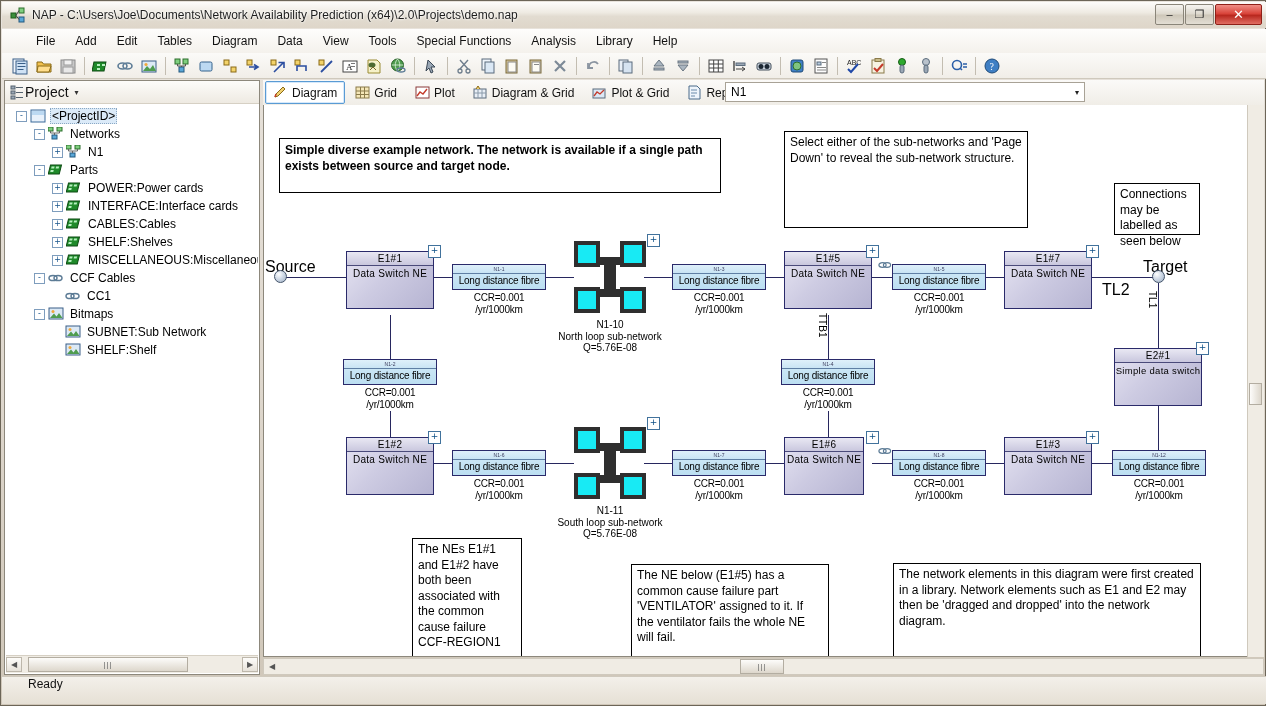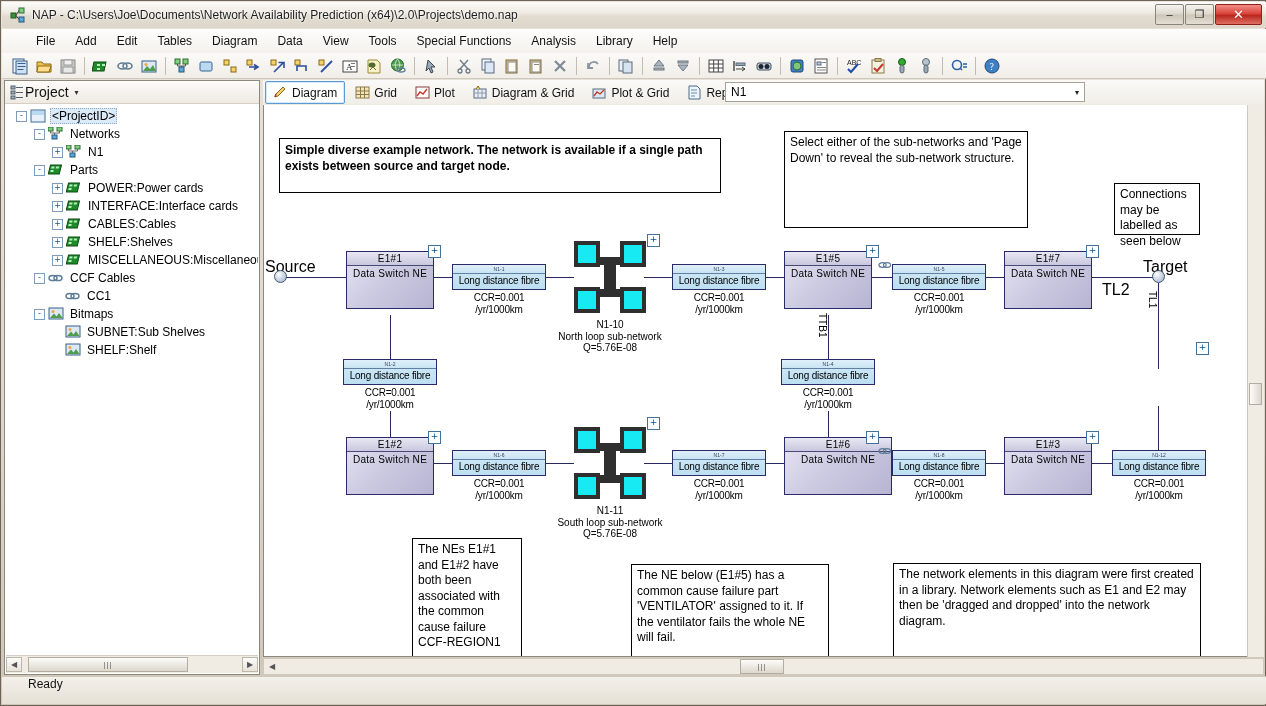--- a/index.html
+++ b/index.html
@@ -585,21 +585,21 @@
             </svg></span>
         <span class="tlabel">Bitmaps</span>
       </div>
       <div class="tnode" style="padding-left:46px;">
         <span class="tspacer"></span>
         <span class="ticon"><svg width="16" height="14">
               <rect x="1" y="1" width="14" height="11" fill="#dce9f5" stroke="#3a5f87"></rect>
               <circle cx="5" cy="4.5" r="1.5" fill="#f0a83c"></circle>
               <path d="M2 11l4-4.5 2.5 3L11 6l3.5 5z" fill="#4f9c4f"></path>
             </svg></span>
-        <span class="tlabel">SUBNET:Sub Shelves</span>
+        <span class="tlabel">SUBNET:Sub Network</span>
       </div>
       <div class="tnode" style="padding-left:46px;">
         <span class="tspacer"></span>
         <span class="ticon"><svg width="16" height="14">
               <rect x="1" y="1" width="14" height="11" fill="#dce9f5" stroke="#3a5f87"></rect>
               <circle cx="5" cy="4.5" r="1.5" fill="#f0a83c"></circle>
               <path d="M2 11l4-4.5 2.5 3L11 6l3.5 5z" fill="#4f9c4f"></path>
             </svg></span>
         <span class="tlabel">SHELF:Shelf</span>
       </div>
@@ -735,21 +735,21 @@
           <div class="nebody">Data Switch NE</div>
         </div>
         <div class="plusbox" style="left:602px;top:140px;">+</div>
         <span class="ccficon" style="left:614px;top:150px;">
           <svg width="14" height="8">
               <ellipse cx="4.5" cy="4" rx="3.6" ry="2.3" fill="none" stroke="#5d7c96" stroke-width="1.2"></ellipse>
               <ellipse cx="9" cy="4" rx="3.6" ry="2.3" fill="none" stroke="#5d7c96" stroke-width="1.2"></ellipse>
             </svg>
         </span>
 
-        <div class="ne" style="left:520px;top:332px;width:108px;height:58px;">
+        <div class="ne" style="left:520px;top:332px;width:80px;height:58px;">
           <div class="nehdr">E1#6</div>
           <div class="nebody">Data Switch NE</div>
         </div>
         <div class="plusbox" style="left:602px;top:326px;">+</div>
         <span class="ccficon" style="left:614px;top:336px;">
           <svg width="14" height="8">
               <ellipse cx="4.5" cy="4" rx="3.6" ry="2.3" fill="none" stroke="#5d7c96" stroke-width="1.2"></ellipse>
               <ellipse cx="9" cy="4" rx="3.6" ry="2.3" fill="none" stroke="#5d7c96" stroke-width="1.2"></ellipse>
             </svg>
         </span>
@@ -759,20 +759,24 @@
           <div class="nebody">Data Switch NE</div>
         </div>
         <div class="plusbox" style="left:822px;top:140px;">+</div>
 
         <div class="ne" style="left:740px;top:332px;width:88px;height:58px;">
           <div class="nehdr">E1#3</div>
           <div class="nebody">Data Switch NE</div>
         </div>
         <div class="plusbox" style="left:822px;top:326px;">+</div>
 
+        <div class="ne" style="left:850px;top:243px;width:88px;height:58px;">
+          <div class="nehdr">E2#1</div>
+          <div class="nebody" style="font-size:9.5px;">Simple data switch</div>
+        </div>
         <div class="plusbox" style="left:932px;top:237px;">+</div>
 
         <div class="fibre" style="left:188px;top:159px;width:94px;height:26px;">
           <div class="fhdr">N1-1</div>
           <div class="fbody">Long distance fibre</div>
         </div>
         <div class="ccr" style="left:188px;top:187px;width:94px;">CCR=0.001 /yr/1000km</div>
 
         <div class="fibre" style="left:79px;top:254px;width:94px;height:26px;">
           <div class="fhdr">N1-2</div>

